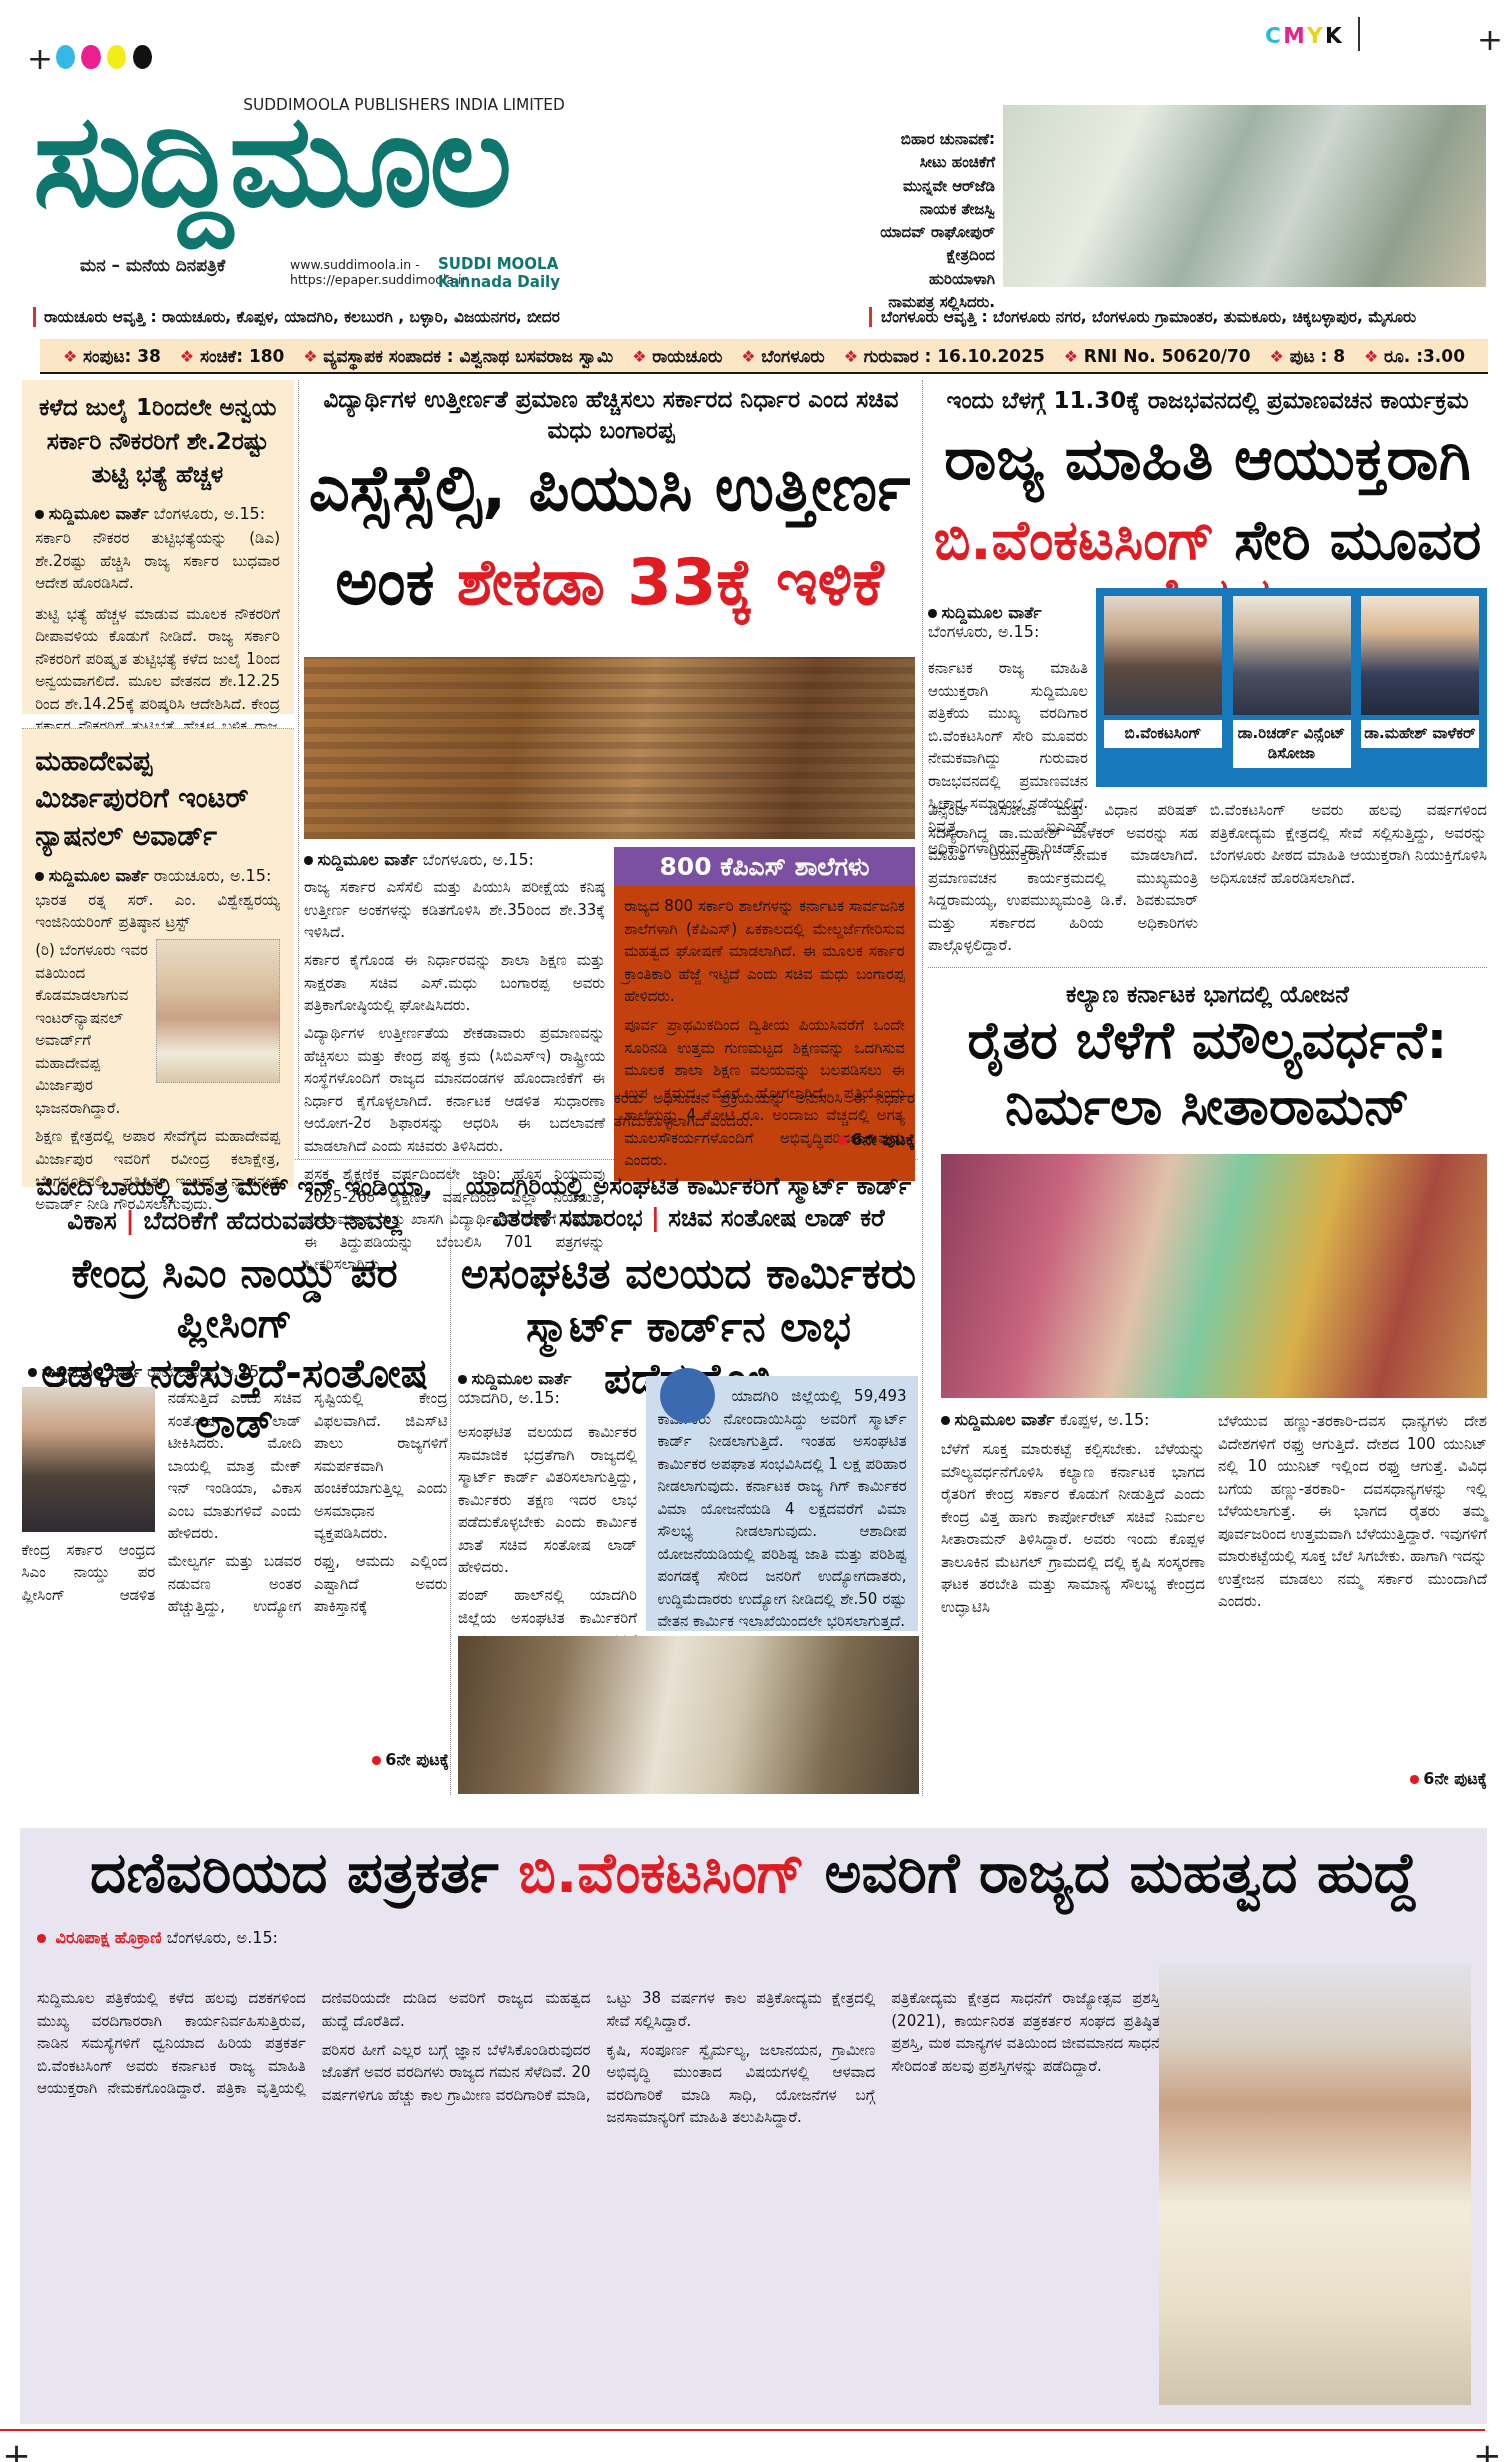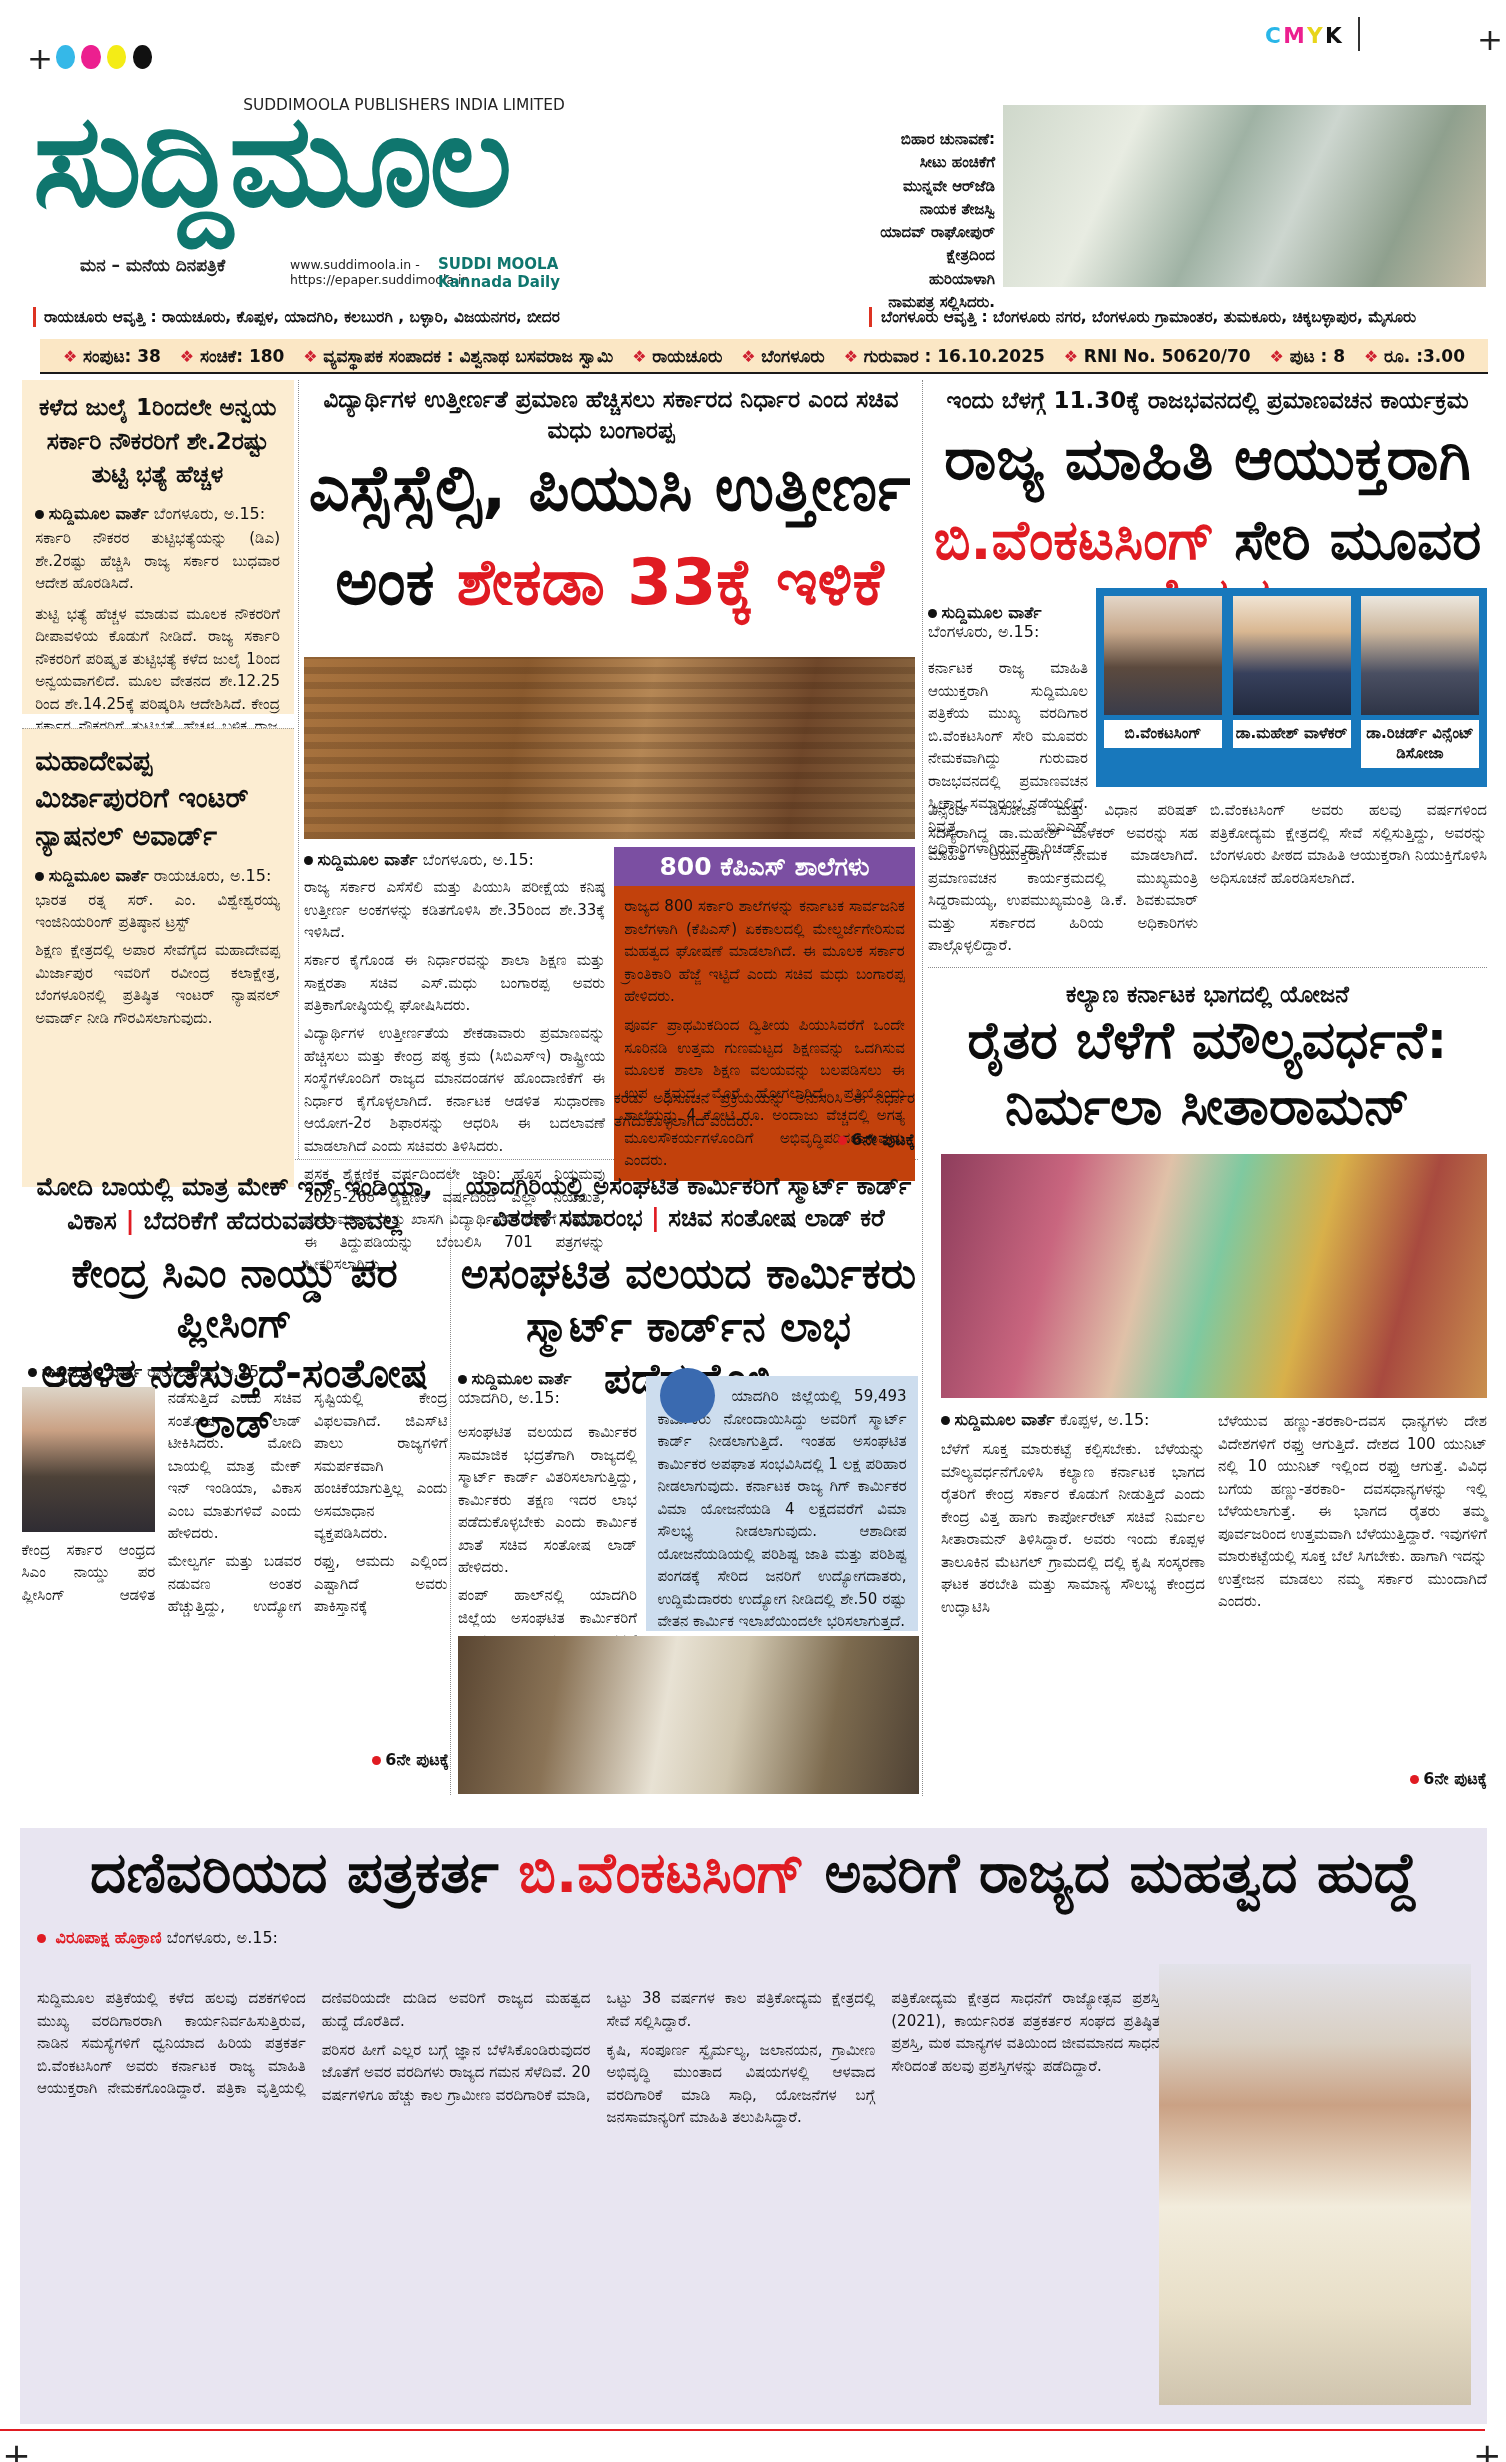--- a/index.html
+++ b/index.html
@@ -90,20 +90,24 @@
   </div>
 </div>
 
 <div class="abs cream" style="left:21.6px;top:728px;width:272px;height:459px;padding:12.5px 13.6px;box-sizing:border-box;border-top:1.7px dotted #999;">
   <div class="b" style="font-size:27px;line-height:1.4;">ಮಹಾದೇವಪ್ಪ ಮಿರ್ಜಾಪುರರಿಗೆ ಇಂಟರ್ ನ್ಯಾಷನಲ್ ಅವಾರ್ಡ್</div>
   <div class="byline" style="margin-top:11.4px;">
     <span class="bullet"></span><span class="agency">ಸುದ್ದಿಮೂಲ ವಾರ್ತೆ</span>
     <span>ರಾಯಚೂರು, ಅ.15:</span>
   </div>
   <div class="body-txt just" style="margin-top:3.4px;">ಭಾರತ ರತ್ನ ಸರ್. ಎಂ. ವಿಶ್ವೇಶ್ವರಯ್ಯ ಇಂಜಿನಿಯರಿಂಗ್ ಪ್ರತಿಷ್ಠಾನ ಟ್ರಸ್ಟ್</div>
+  <div style="margin-top:5.7px;overflow:hidden;">
+    <div class="photo" style="float:right;width:122px;height:142px;margin-left:8px;border:1.1px dotted #999;background:linear-gradient(180deg,#e9dcc6 0%,#d9bf9d 35%,#caa184 55%,#f0ead8 80%,#d8c8a8 100%);"></div>
+    <div class="body-txt just">(ರಿ) ಬೆಂಗಳೂರು ಇವರ ವತಿಯಿಂದ ಕೊಡಮಾಡಲಾಗುವ ಇಂಟರ್‌ನ್ಯಾಷನಲ್ ಅವಾರ್ಡ್‌ಗೆ ಮಹಾದೇವಪ್ಪ ಮಿರ್ಜಾಪುರ ಭಾಜನರಾಗಿದ್ದಾರೆ.</div>
+  </div>
   <div class="body-txt just" style="margin-top:5.7px;">ಶಿಕ್ಷಣ ಕ್ಷೇತ್ರದಲ್ಲಿ ಅಪಾರ ಸೇವೆಗೈದ ಮಹಾದೇವಪ್ಪ ಮಿರ್ಜಾಪುರ ಇವರಿಗೆ ರವೀಂದ್ರ ಕಲಾಕ್ಷೇತ್ರ, ಬೆಂಗಳೂರಿನಲ್ಲಿ ಪ್ರತಿಷ್ಠಿತ ಇಂಟರ್ ನ್ಯಾಷನಲ್ ಅವಾರ್ಡ್ ನೀಡಿ ಗೌರವಿಸಲಾಗುವುದು.</div>
 </div>
 
 <div class="abs ctr kicker" style="left:307px;top:384px;width:608px;font-size:23px;">ವಿದ್ಯಾರ್ಥಿಗಳ ಉತ್ತೀರ್ಣತೆ ಪ್ರಮಾಣ ಹೆಚ್ಚಿಸಲು ಸರ್ಕಾರದ ನಿರ್ಧಾರ ಎಂದ ಸಚಿವ ಮಧು ಬಂಗಾರಪ್ಪ</div>
 
 <div class="abs ctr hl" style="left:304px;top:455px;width:611px;font-size:64px;line-height:1.05;">ಎಸ್ಸೆಸ್ಸೆಲ್ಸಿ, ಪಿಯುಸಿ ಉತ್ತೀರ್ಣ</div>
 <div class="abs ctr" style="left:304px;top:549px;width:611px;font-size:64px;line-height:1.05;font-weight:bold;">
   <span class="hl">ಅಂಕ</span>
   <span class="red b">ಶೇಕಡಾ 33ಕ್ಕೆ ಇಳಿಕೆ</span>
 </div>
@@ -146,26 +150,26 @@
   <span>ಬೆಂಗಳೂರು, ಅ.15:</span>
 </div>
 <div class="abs body-txt just" style="left:928px;top:657px;width:160px;height:284px;">ಕರ್ನಾಟಕ ರಾಜ್ಯ ಮಾಹಿತಿ ಆಯುಕ್ತರಾಗಿ ಸುದ್ದಿಮೂಲ ಪತ್ರಿಕೆಯ ಮುಖ್ಯ ವರದಿಗಾರ ಬಿ.ವೆಂಕಟಸಿಂಗ್ ಸೇರಿ ಮೂವರು ನೇಮಕವಾಗಿದ್ದು ಗುರುವಾರ ರಾಜಭವನದಲ್ಲಿ ಪ್ರಮಾಣವಚನ ಸ್ವೀಕಾರ ಸಮಾರಂಭ ನಡೆಯಲಿದೆ. ನಿವೃತ್ತ ಐಎಎಸ್ ಅಧಿಕಾರಿಗಳಾಗಿರುವ ಡಾ.ರಿಚರ್ಡ್</div>
 
 <div class="abs" style="left:1096px;top:588px;width:391px;height:199px;background:#1878bc;display:flex;justify-content:space-between;padding:8px;box-sizing:border-box;">
   <div style="width:118px;">
     <div class="photo" style="height:119px;background:linear-gradient(180deg,#e3d6c8 0%,#c8a98c 30%,#5c4a3e 60%,#3a3c4a 100%);"></div>
     <div class="capbox" style="font-size:15px;padding:4.5px 2.3px;margin-top:4.5px;line-height:1.3;">ಬಿ.ವೆಂಕಟಸಿಂಗ್</div>
   </div>
   <div style="width:118px;">
+    <div class="photo" style="height:119px;background:linear-gradient(180deg,#ece7de 0%,#cdb79d 30%,#4a4f62 65%,#2e3446 100%);"></div>
+    <div class="capbox" style="font-size:15px;padding:4.5px 2.3px;margin-top:4.5px;line-height:1.3;">ಡಾ.ರಿಚರ್ಡ್ ವಿನ್ಸೆಂಟ್ ಡಿಸೋಜಾ</div>
+  </div>
+  <div style="width:118px;">
     <div class="photo" style="height:119px;background:linear-gradient(180deg,#f0e4d4 0%,#d9b791 30%,#37405c 65%,#222a3e 100%);"></div>
     <div class="capbox" style="font-size:15px;padding:4.5px 2.3px;margin-top:4.5px;line-height:1.3;">ಡಾ.ಮಹೇಶ್ ವಾಳೆಕರ್</div>
-  </div>
-  <div style="width:118px;">
-    <div class="photo" style="height:119px;background:linear-gradient(180deg,#ece7de 0%,#cdb79d 30%,#4a4f62 65%,#2e3446 100%);"></div>
-    <div class="capbox" style="font-size:15px;padding:4.5px 2.3px;margin-top:4.5px;line-height:1.3;">ಡಾ.ರಿಚರ್ಡ್ ವಿನ್ಸೆಂಟ್ ಡಿಸೋಜಾ</div>
   </div>
 </div>
 
 <div class="abs body-txt just" style="left:928px;top:799px;width:270px;height:159px;">ವಿನ್ಸೆಂಟ್ ಡಿಸೋಜಾ ಮತ್ತು ವಿಧಾನ ಪರಿಷತ್ ಸದಸ್ಯರಾಗಿದ್ದ ಡಾ.ಮಹೇಶ್ ವಾಳೆಕರ್ ಅವರನ್ನು ಸಹ ಮಾಹಿತಿ ಆಯುಕ್ತರಾಗಿ ನೇಮಕ ಮಾಡಲಾಗಿದೆ. ಪ್ರಮಾಣವಚನ ಕಾರ್ಯಕ್ರಮದಲ್ಲಿ ಮುಖ್ಯಮಂತ್ರಿ ಸಿದ್ದರಾಮಯ್ಯ, ಉಪಮುಖ್ಯಮಂತ್ರಿ ಡಿ.ಕೆ. ಶಿವಕುಮಾರ್ ಮತ್ತು ಸರ್ಕಾರದ ಹಿರಿಯ ಅಧಿಕಾರಿಗಳು ಪಾಲ್ಗೊಳ್ಳಲಿದ್ದಾರೆ.</div>
 <div class="abs body-txt just" style="left:1210px;top:799px;width:277px;height:159px;">ಬಿ.ವೆಂಕಟಸಿಂಗ್ ಅವರು ಹಲವು ವರ್ಷಗಳಿಂದ ಪತ್ರಿಕೋದ್ಯಮ ಕ್ಷೇತ್ರದಲ್ಲಿ ಸೇವೆ ಸಲ್ಲಿಸುತ್ತಿದ್ದು, ಅವರನ್ನು ಬೆಂಗಳೂರು ಪೀಠದ ಮಾಹಿತಿ ಆಯುಕ್ತರಾಗಿ ನಿಯುಕ್ತಿಗೊಳಿಸಿ ಅಧಿಸೂಚನೆ ಹೊರಡಿಸಲಾಗಿದೆ.</div>
 
 <div class="abs ctr kicker" style="left:928px;top:979px;width:559px;font-size:23px;">ಕಲ್ಯಾಣ ಕರ್ನಾಟಕ ಭಾಗದಲ್ಲಿ ಯೋಜನೆ</div>
 <div class="abs ctr hl" style="left:928px;top:1013px;width:559px;font-size:52px;line-height:1.05;">ರೈತರ ಬೆಳೆಗೆ ಮೌಲ್ಯವರ್ಧನೆ:</div>
 <div class="abs ctr hl" style="left:928px;top:1079px;width:559px;font-size:52px;line-height:1.05;">ನಿರ್ಮಲಾ ಸೀತಾರಾಮನ್</div>
 

